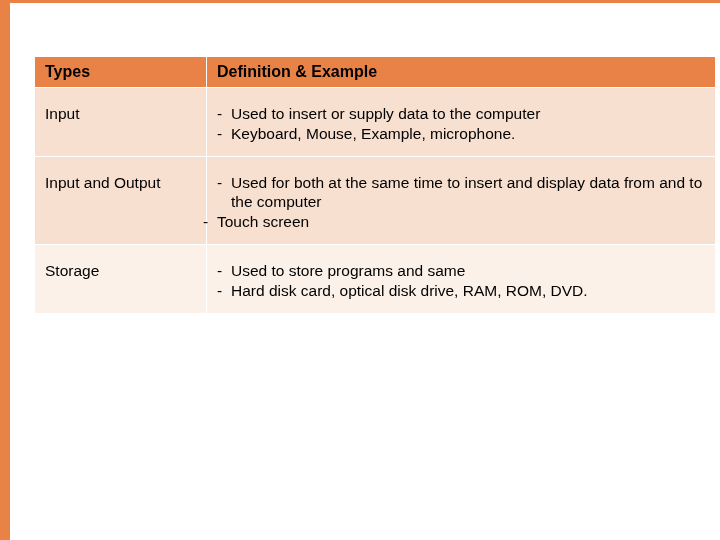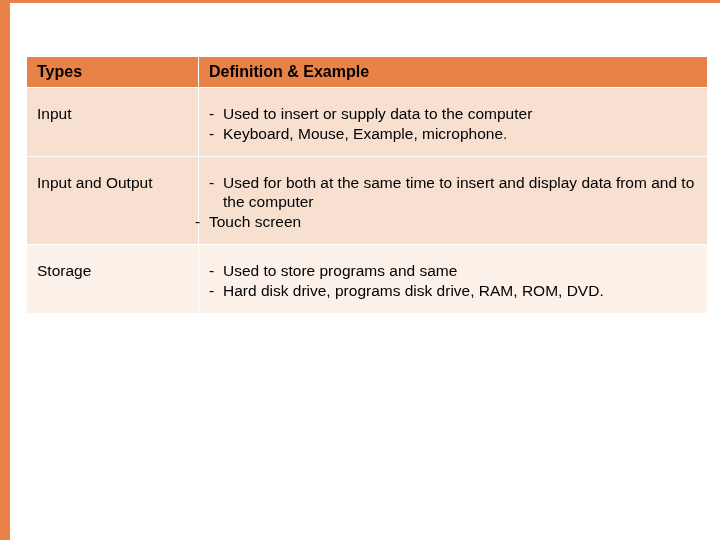--- a/index.html
+++ b/index.html
@@ -31,21 +31,21 @@
   }
   .title .cap { font-size: 30px; }
   .title-underline {
     height: 3px;
     background: #e98246;
     margin-left: 0;
     width: 720px;
   }
   .tbl {
     position: absolute;
-    left: 26px;
+    left: 34px;
     top: 56px;
     width: 682px;
     border-collapse: collapse;
     font-size: 15px;
   }
   .tbl th {
     background: #e98246;
     color: #000;
     text-align: left;
     font-weight: bold;
@@ -112,19 +112,19 @@
         </tr>
         <tr class="row-b">
           <td class="col0">Storage</td>
           <td>
             <div class="bullet-line">
               <span class="dash">-</span>
               <span class="txt"> Used to store programs and same</span>
             </div>
             <div class="bullet-line">
               <span class="dash">-</span>
-              <span class="txt"> Hard disk drive, programs disk drive, RAM, ROM, DVD.</span>
+              <span class="txt"> Hard disk card, optical disk drive, RAM, ROM, DVD.</span>
             </div>
           </td>
         </tr>
       </tbody>
   </table>
 </div>
 
 </body></html>

